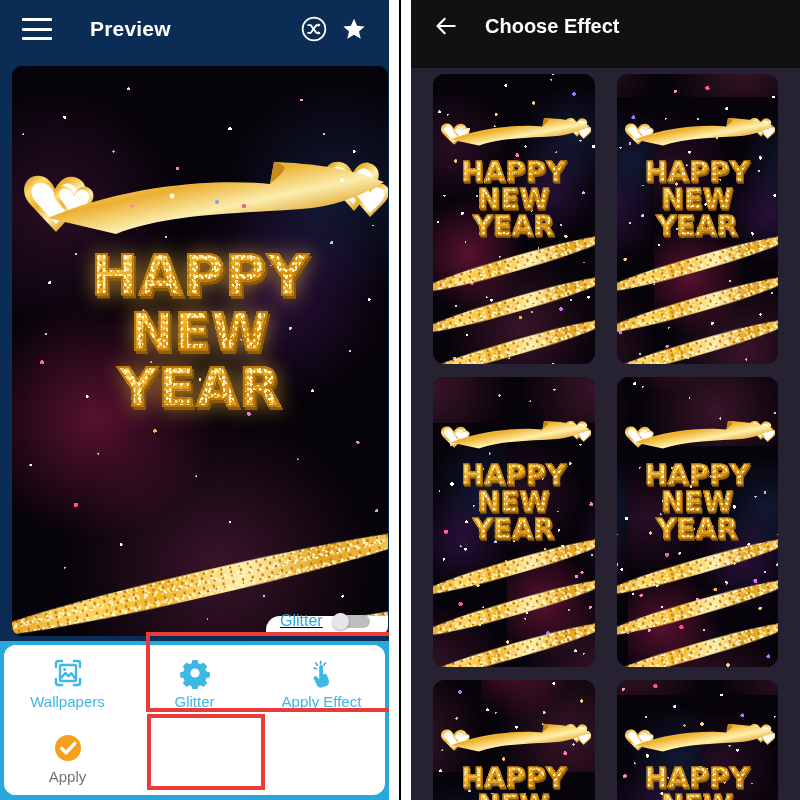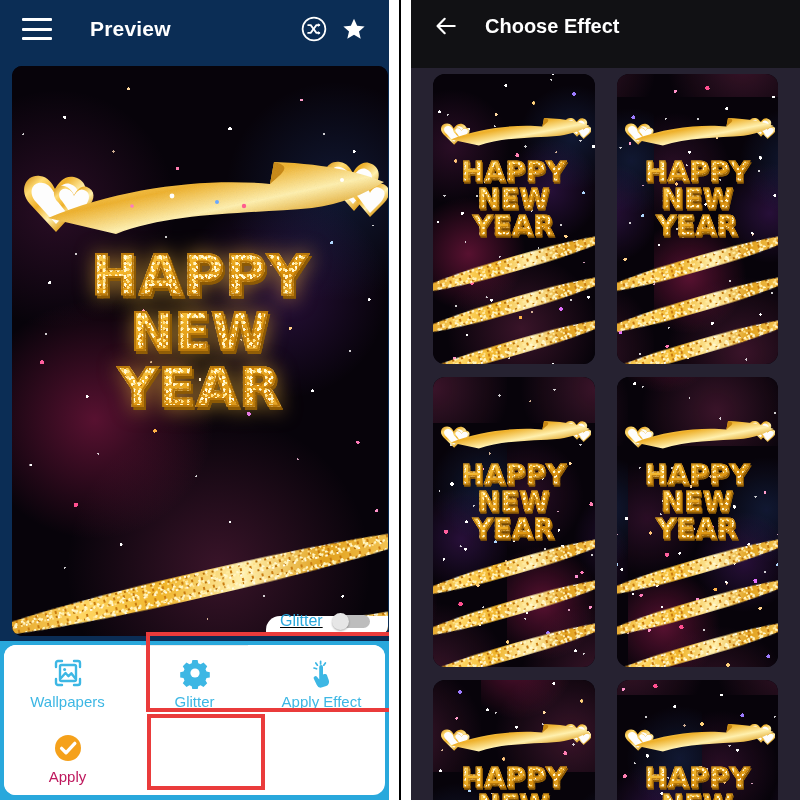--- a/index.html
+++ b/index.html
@@ -197,21 +197,21 @@
     display: grid;
     grid-template-columns: 1fr 1fr 1fr;
     grid-template-rows: 76px 74px;
     overflow: hidden;
   }
   .tb-cell {
     display: flex; flex-direction: column; align-items: center; justify-content: center;
     gap: 4px; cursor: pointer; background: #fff; position: relative;
   }
   .tb-cell .lbl { font-size: 15px; color: #3db7e4; }
-  .tb-cell.apply .lbl { color: #be185d; }
+  .tb-cell.apply .lbl { color: #737373; }
   .tb-ic { width: 32px; height: 32px; display: block; }
   .row-sep { position: absolute; left: 10px; right: 10px; top: 0; height: 1px; background: #ececec; }
 
   
   .annot {
     position: absolute; border: 4px solid #ea3b3b;
     pointer-events: none; z-index: 12;
   }
   #annot-top { left: 146px; top: 632px; width: 248px; height: 80px; }
   #annot-bot { left: 147px; top: 714px; width: 118px; height: 76px; }

